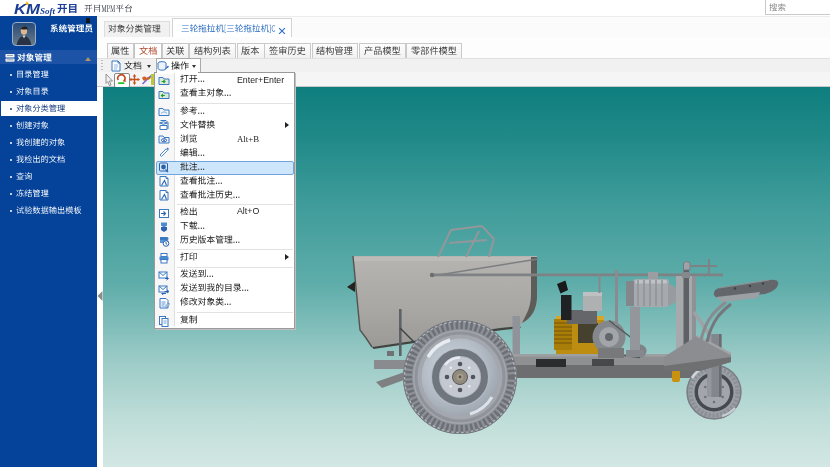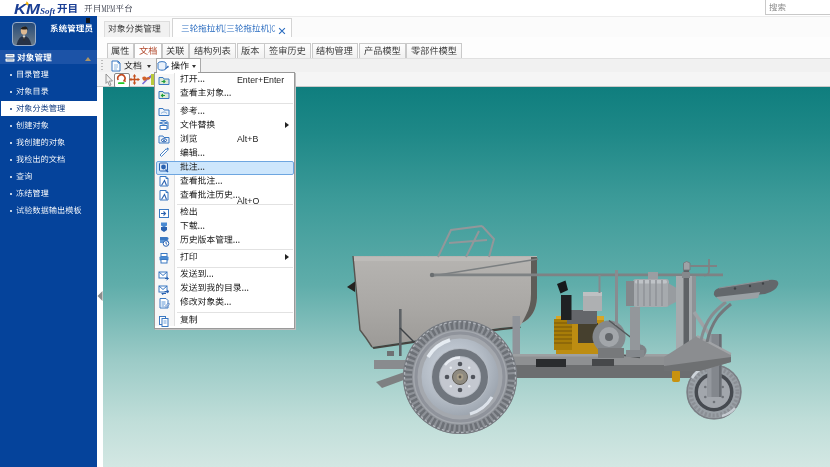--- a/index.html
+++ b/index.html
@@ -450,21 +450,21 @@
  <svg class="a" style="left:158px;top:133.3px" width="12" height="12" viewBox="0 0 12 12">
       <path d="M1 3h4l1 1.5h5V10H1z" fill="#eef4fa" stroke="#3a78c2"></path>
       <ellipse cx="6" cy="7.3" rx="2.6" ry="1.6" fill="#fff" stroke="#2a62b0"></ellipse>
       <circle cx="6" cy="7.3" r="0.9" fill="#2a62b0"></circle>
     </svg>
  <div class="a" style="left:180px;top:133.5px">
       <svg width="18" height="11" viewBox="0 0 18 11" style="display:block">
         <path fill="#1e1e1e" d="M6.0 1.3V6.5H6.6V1.3ZM7.5 0.3V7.7C7.5 7.8 7.4 7.9 7.3 7.9C7.2 7.9 6.8 7.9 6.5 7.9C6.5 8.0 6.6 8.3 6.6 8.5C7.2 8.5 7.6 8.4 7.8 8.3C8.0 8.2 8.1 8.1 8.1 7.7V0.3ZM0.7 0.9C1.1 1.3 1.6 1.8 1.8 2.1L2.3 1.8C2.1 1.4 1.6 0.9 1.2 0.6ZM0.4 3.3C0.8 3.6 1.3 4.1 1.6 4.4L2.0 4.0C1.8 3.7 1.2 3.2 0.8 2.9ZM0.6 7.8 1.1 8.2C1.5 7.4 1.9 6.4 2.2 5.5L1.7 5.2C1.4 6.1 0.9 7.2 0.6 7.8ZM2.6 3.5C3.0 4.0 3.4 4.6 3.8 5.3C3.4 6.3 2.9 7.2 2.1 7.8C2.2 7.9 2.5 8.2 2.6 8.3C3.3 7.7 3.8 6.9 4.2 5.9C4.5 6.5 4.8 7.0 4.9 7.5L5.5 7.1C5.3 6.5 4.9 5.9 4.5 5.2C4.8 4.4 4.9 3.4 5.1 2.5H5.7V1.9H2.5V2.5H4.5C4.4 3.2 4.2 3.9 4.1 4.5C3.7 4.0 3.4 3.6 3.1 3.2ZM3.3 0.6C3.6 1.0 3.8 1.5 3.9 1.9L4.5 1.6C4.4 1.3 4.1 0.8 3.9 0.4Z M14.5 2.2C14.9 2.7 15.4 3.3 15.6 3.7L16.2 3.4C16.0 3.0 15.5 2.4 15.0 2.0ZM9.8 0.8V3.3H10.5V0.8ZM11.7 0.4V3.6H12.3V0.4ZM13.4 6.1V7.5C13.4 8.2 13.7 8.3 14.5 8.3C14.7 8.3 15.9 8.3 16.1 8.3C16.8 8.3 17.0 8.1 17.0 7.1C16.9 7.0 16.6 7.0 16.5 6.8C16.4 7.6 16.4 7.8 16.0 7.8C15.8 7.8 14.8 7.8 14.6 7.8C14.2 7.8 14.1 7.7 14.1 7.5V6.1ZM12.8 4.9V5.6C12.8 6.3 12.6 7.3 9.4 7.9C9.5 8.1 9.7 8.3 9.8 8.5C13.1 7.7 13.5 6.5 13.5 5.6V4.9ZM10.5 3.9V6.7H11.2V4.5H15.3V6.6H16.0V3.9ZM14.0 0.3C13.7 1.3 13.3 2.3 12.8 3.0C12.9 3.1 13.2 3.2 13.3 3.3C13.6 2.9 13.9 2.4 14.1 1.8H17.0V1.2H14.4C14.4 1.0 14.5 0.7 14.6 0.5Z"></path>
       </svg>
     </div>
- <div class="a" style="left:237px;top:133.8px;font-size:8.8px;color:#1e1e1e;font-family:Liberation Sans, sans-serif">Alt+B</div>
+ <div class="a" style="left:237px;top:133.8px;font-size:8.8px;color:#1e1e1e;font-family:Liberation Serif, serif">Alt+B</div>
  <svg class="a" style="left:158px;top:147.3px" width="12" height="12" viewBox="0 0 12 12">
       <path d="M2 9.5 L8.2 3.3 L9.7 4.8 L3.5 11z" fill="#fff" stroke="#3a78c2" stroke-width="0.9" transform="translate(0,-1.5)"></path>
       <path d="M8.6 2.9 l1 -1 1.4 1.5 -1 1z" fill="#3a78c2" transform="translate(0,-1.5)"></path>
     </svg>
  <div class="a" style="left:180px;top:147.5px">
       <svg width="25" height="11" viewBox="0 0 25 11" style="display:block">
         <path fill="#1e1e1e" d="M0.4 7.3 0.5 7.9C1.2 7.6 2.2 7.2 3.0 6.8L2.9 6.3C2.0 6.7 1.0 7.0 0.4 7.3ZM0.5 4.0C0.7 4.0 0.9 3.9 1.8 3.8C1.5 4.3 1.2 4.8 1.0 5.0C0.8 5.3 0.6 5.5 0.4 5.6C0.5 5.7 0.6 6.0 0.6 6.1C0.8 6.0 1.0 5.9 3.0 5.5C3.0 5.4 2.9 5.1 2.9 5.0L1.5 5.3C2.1 4.5 2.7 3.5 3.2 2.5L2.7 2.2C2.5 2.5 2.3 2.9 2.2 3.2L1.2 3.3C1.7 2.5 2.2 1.5 2.5 0.6L1.9 0.4C1.6 1.4 1.0 2.6 0.8 2.9C0.6 3.2 0.5 3.4 0.3 3.4C0.4 3.6 0.5 3.9 0.5 4.0ZM5.5 4.7V6.0H4.8V4.7ZM5.9 4.7H6.6V6.0H5.9ZM4.2 4.1V8.4H4.8V6.5H5.5V8.2H5.9V6.5H6.6V8.1H7.0V6.5H7.7V7.8C7.7 7.9 7.6 7.9 7.6 7.9C7.5 7.9 7.4 7.9 7.2 7.9C7.2 8.0 7.3 8.2 7.3 8.4C7.6 8.4 7.8 8.4 8.0 8.3C8.1 8.2 8.2 8.1 8.2 7.8V4.1L7.7 4.1ZM7.0 4.7H7.7V6.0H7.0ZM5.3 0.5C5.5 0.7 5.6 1.0 5.7 1.3H3.6V3.2C3.6 4.6 3.6 6.5 2.8 7.9C2.9 8.0 3.2 8.2 3.3 8.3C4.1 6.9 4.2 4.8 4.3 3.4H8.1V1.3H6.4C6.3 1.0 6.1 0.6 5.9 0.3ZM4.3 1.9H7.5V2.8H4.3Z M13.6 1.1H16.0V2.0H13.6ZM13.0 0.6V2.5H16.6V0.6ZM9.5 4.8C9.6 4.8 9.8 4.7 10.1 4.7H10.9V6.0L9.2 6.3L9.3 6.9L10.9 6.6V8.4H11.6V6.5L12.6 6.3L12.5 5.7L11.6 5.9V4.7H12.4V4.1H11.6V2.7H10.9V4.1H10.1C10.3 3.5 10.6 2.8 10.8 2.0H12.4V1.4H11.0C11.0 1.1 11.1 0.8 11.2 0.5L10.5 0.4C10.5 0.7 10.4 1.0 10.3 1.4H9.2V2.0H10.2C10.0 2.7 9.8 3.3 9.7 3.5C9.6 3.9 9.5 4.2 9.3 4.2C9.4 4.4 9.5 4.7 9.5 4.8ZM16.0 3.6V4.3H13.7V3.6ZM12.3 7.1 12.4 7.7 16.0 7.4V8.4H16.6V7.3L17.2 7.3L17.2 6.7L16.6 6.8V3.6H17.2V3.0H12.5V3.6H13.1V7.0ZM16.0 4.8V5.6H13.7V4.8ZM16.0 6.1V6.8L13.7 7.0V6.1Z M18.8 7.9C19.1 7.9 19.4 7.6 19.4 7.3C19.4 6.9 19.1 6.6 18.8 6.6C18.5 6.6 18.2 6.9 18.2 7.3C18.2 7.6 18.5 7.9 18.8 7.9Z M21.3 7.9C21.6 7.9 21.9 7.6 21.9 7.3C21.9 6.9 21.6 6.6 21.3 6.6C20.9 6.6 20.7 6.9 20.7 7.3C20.7 7.6 20.9 7.9 21.3 7.9Z M23.7 7.9C24.0 7.9 24.3 7.6 24.3 7.3C24.3 6.9 24.0 6.6 23.7 6.6C23.4 6.6 23.1 6.9 23.1 7.3C23.1 7.6 23.4 7.9 23.7 7.9Z"></path>
       </svg>
     </div>
  <div class="a" style="left:155.5px;top:160.5px;width:136px;height:12.6px;background:#cde6fc;border:1px solid #6ea6e0;border-radius:2px"></div>
@@ -501,21 +501,21 @@
  <div class="a" style="left:177px;top:204.0px;width:116px;height:1px;background:#e2e2e2"></div>
  <svg class="a" style="left:158px;top:206.6px" width="12" height="12" viewBox="0 0 12 12">
       <rect x="1.5" y="2.5" width="9" height="8" fill="#fff" stroke="#3a78c2"></rect>
       <path d="M3 6.5h4M5.5 4.5 L7.5 6.5 L5.5 8.5" stroke="#2a62b0" fill="none" stroke-width="1.1"></path>
     </svg>
  <div class="a" style="left:180px;top:206.8px">
       <svg width="18" height="11" viewBox="0 0 18 11" style="display:block">
         <path fill="#1e1e1e" d="M4.1 3.1V3.7H7.1V3.1ZM3.5 4.6C3.7 5.3 4.0 6.2 4.1 6.7L4.6 6.6C4.5 6.0 4.3 5.2 4.0 4.5ZM5.2 4.4C5.4 5.0 5.5 5.9 5.6 6.5L6.1 6.4C6.1 5.8 5.9 5.0 5.7 4.3ZM1.6 0.4V2.0H0.4V2.6H1.5C1.3 3.8 0.8 5.2 0.3 5.9C0.4 6.0 0.6 6.3 0.6 6.5C1.0 6.0 1.3 5.1 1.6 4.2V8.4H2.2V3.9C2.4 4.3 2.7 4.8 2.8 5.1L3.2 4.6C3.0 4.3 2.4 3.3 2.2 3.0V2.6H3.1V2.0H2.2V0.4ZM5.5 0.3C4.9 1.5 3.8 2.6 2.7 3.3C2.9 3.5 3.1 3.7 3.1 3.9C4.0 3.2 4.9 2.4 5.6 1.4C6.3 2.2 7.3 3.2 8.2 3.8C8.2 3.6 8.4 3.3 8.5 3.2C7.6 2.6 6.5 1.7 5.9 0.8L6.1 0.5ZM3.0 7.4V8.0H8.3V7.4H6.6C7.1 6.6 7.6 5.4 8.0 4.5L7.4 4.3C7.1 5.2 6.5 6.6 6.1 7.4Z M9.7 4.7V7.9H16.0V8.4H16.7V4.7H16.0V7.3H13.5V4.2H16.3V1.1H15.6V3.5H13.5V0.4H12.8V3.5H10.8V1.2H10.1V4.2H12.8V7.3H10.4V4.7Z"></path>
       </svg>
     </div>
- <div class="a" style="left:237px;top:196px;font-size:8.8px;color:#1e1e1e;font-family:'Liberation Sans',sans-serif">Alt+O</div>
+ <div class="a" style="left:237px;top:206px;font-size:8.8px;color:#1e1e1e;font-family:'Liberation Sans',sans-serif">Alt+O</div>
  <svg class="a" style="left:158px;top:220.6px" width="12" height="12" viewBox="0 0 12 12">
       <path d="M3 1.5h6v3L6 6.5 3 4.5z" fill="#4a8ad2"></path>
       <path d="M3 6h6v3L6 11 3 9z" fill="#2a62b0"></path>
     </svg>
  <div class="a" style="left:180px;top:220.8px">
       <svg width="25" height="11" viewBox="0 0 25 11" style="display:block">
         <path fill="#1e1e1e" d="M0.5 1.0V1.7H3.9V8.4H4.6V3.8C5.6 4.3 6.8 5.1 7.4 5.5L7.8 4.9C7.1 4.4 5.7 3.6 4.7 3.1L4.6 3.2V1.7H8.3V1.0Z M15.3 0.8C15.7 1.2 16.1 1.7 16.4 2.0L16.9 1.6C16.6 1.3 16.2 0.9 15.8 0.5ZM16.2 3.3C16.0 4.2 15.6 5.0 15.2 5.7C15.0 4.9 14.9 4.0 14.9 2.9H17.2V2.3H14.8C14.8 1.7 14.8 1.1 14.8 0.4H14.2C14.2 1.0 14.2 1.7 14.2 2.3H12.0V1.6H13.6V1.1H12.0V0.3H11.4V1.1H9.7V1.6H11.4V2.3H9.3V2.9H14.2C14.3 4.3 14.5 5.5 14.7 6.5C14.3 7.1 13.8 7.6 13.3 8.0C13.4 8.1 13.6 8.3 13.7 8.5C14.2 8.1 14.6 7.7 15.0 7.2C15.3 7.9 15.8 8.4 16.3 8.4C16.9 8.4 17.2 8.0 17.3 6.7C17.1 6.6 16.9 6.5 16.8 6.3C16.7 7.3 16.6 7.7 16.4 7.7C16.0 7.7 15.7 7.3 15.4 6.5C16.0 5.6 16.5 4.6 16.8 3.5ZM9.4 6.9 9.4 7.6 11.7 7.3V8.4H12.3V7.3L13.9 7.1V6.5L12.3 6.7V5.9H13.7V5.3H12.3V4.6H11.7V5.3H10.5C10.7 5.0 10.9 4.7 11.1 4.3H13.9V3.8H11.3C11.4 3.5 11.5 3.3 11.6 3.1L11.0 2.9C10.9 3.2 10.8 3.5 10.7 3.8H9.4V4.3H10.4C10.3 4.6 10.1 4.8 10.1 4.9C9.9 5.2 9.8 5.4 9.7 5.4C9.7 5.5 9.8 5.9 9.9 6.0C9.9 5.9 10.2 5.9 10.6 5.9H11.7V6.7Z M18.8 7.9C19.1 7.9 19.4 7.6 19.4 7.3C19.4 6.9 19.1 6.6 18.8 6.6C18.5 6.6 18.2 6.9 18.2 7.3C18.2 7.6 18.5 7.9 18.8 7.9Z M21.3 7.9C21.6 7.9 21.9 7.6 21.9 7.3C21.9 6.9 21.6 6.6 21.3 6.6C20.9 6.6 20.7 6.9 20.7 7.3C20.7 7.6 20.9 7.9 21.3 7.9Z M23.7 7.9C24.0 7.9 24.3 7.6 24.3 7.3C24.3 6.9 24.0 6.6 23.7 6.6C23.4 6.6 23.1 6.9 23.1 7.3C23.1 7.6 23.4 7.9 23.7 7.9Z"></path>
       </svg>
     </div>
  <svg class="a" style="left:158px;top:234.6px" width="12" height="12" viewBox="0 0 12 12">

